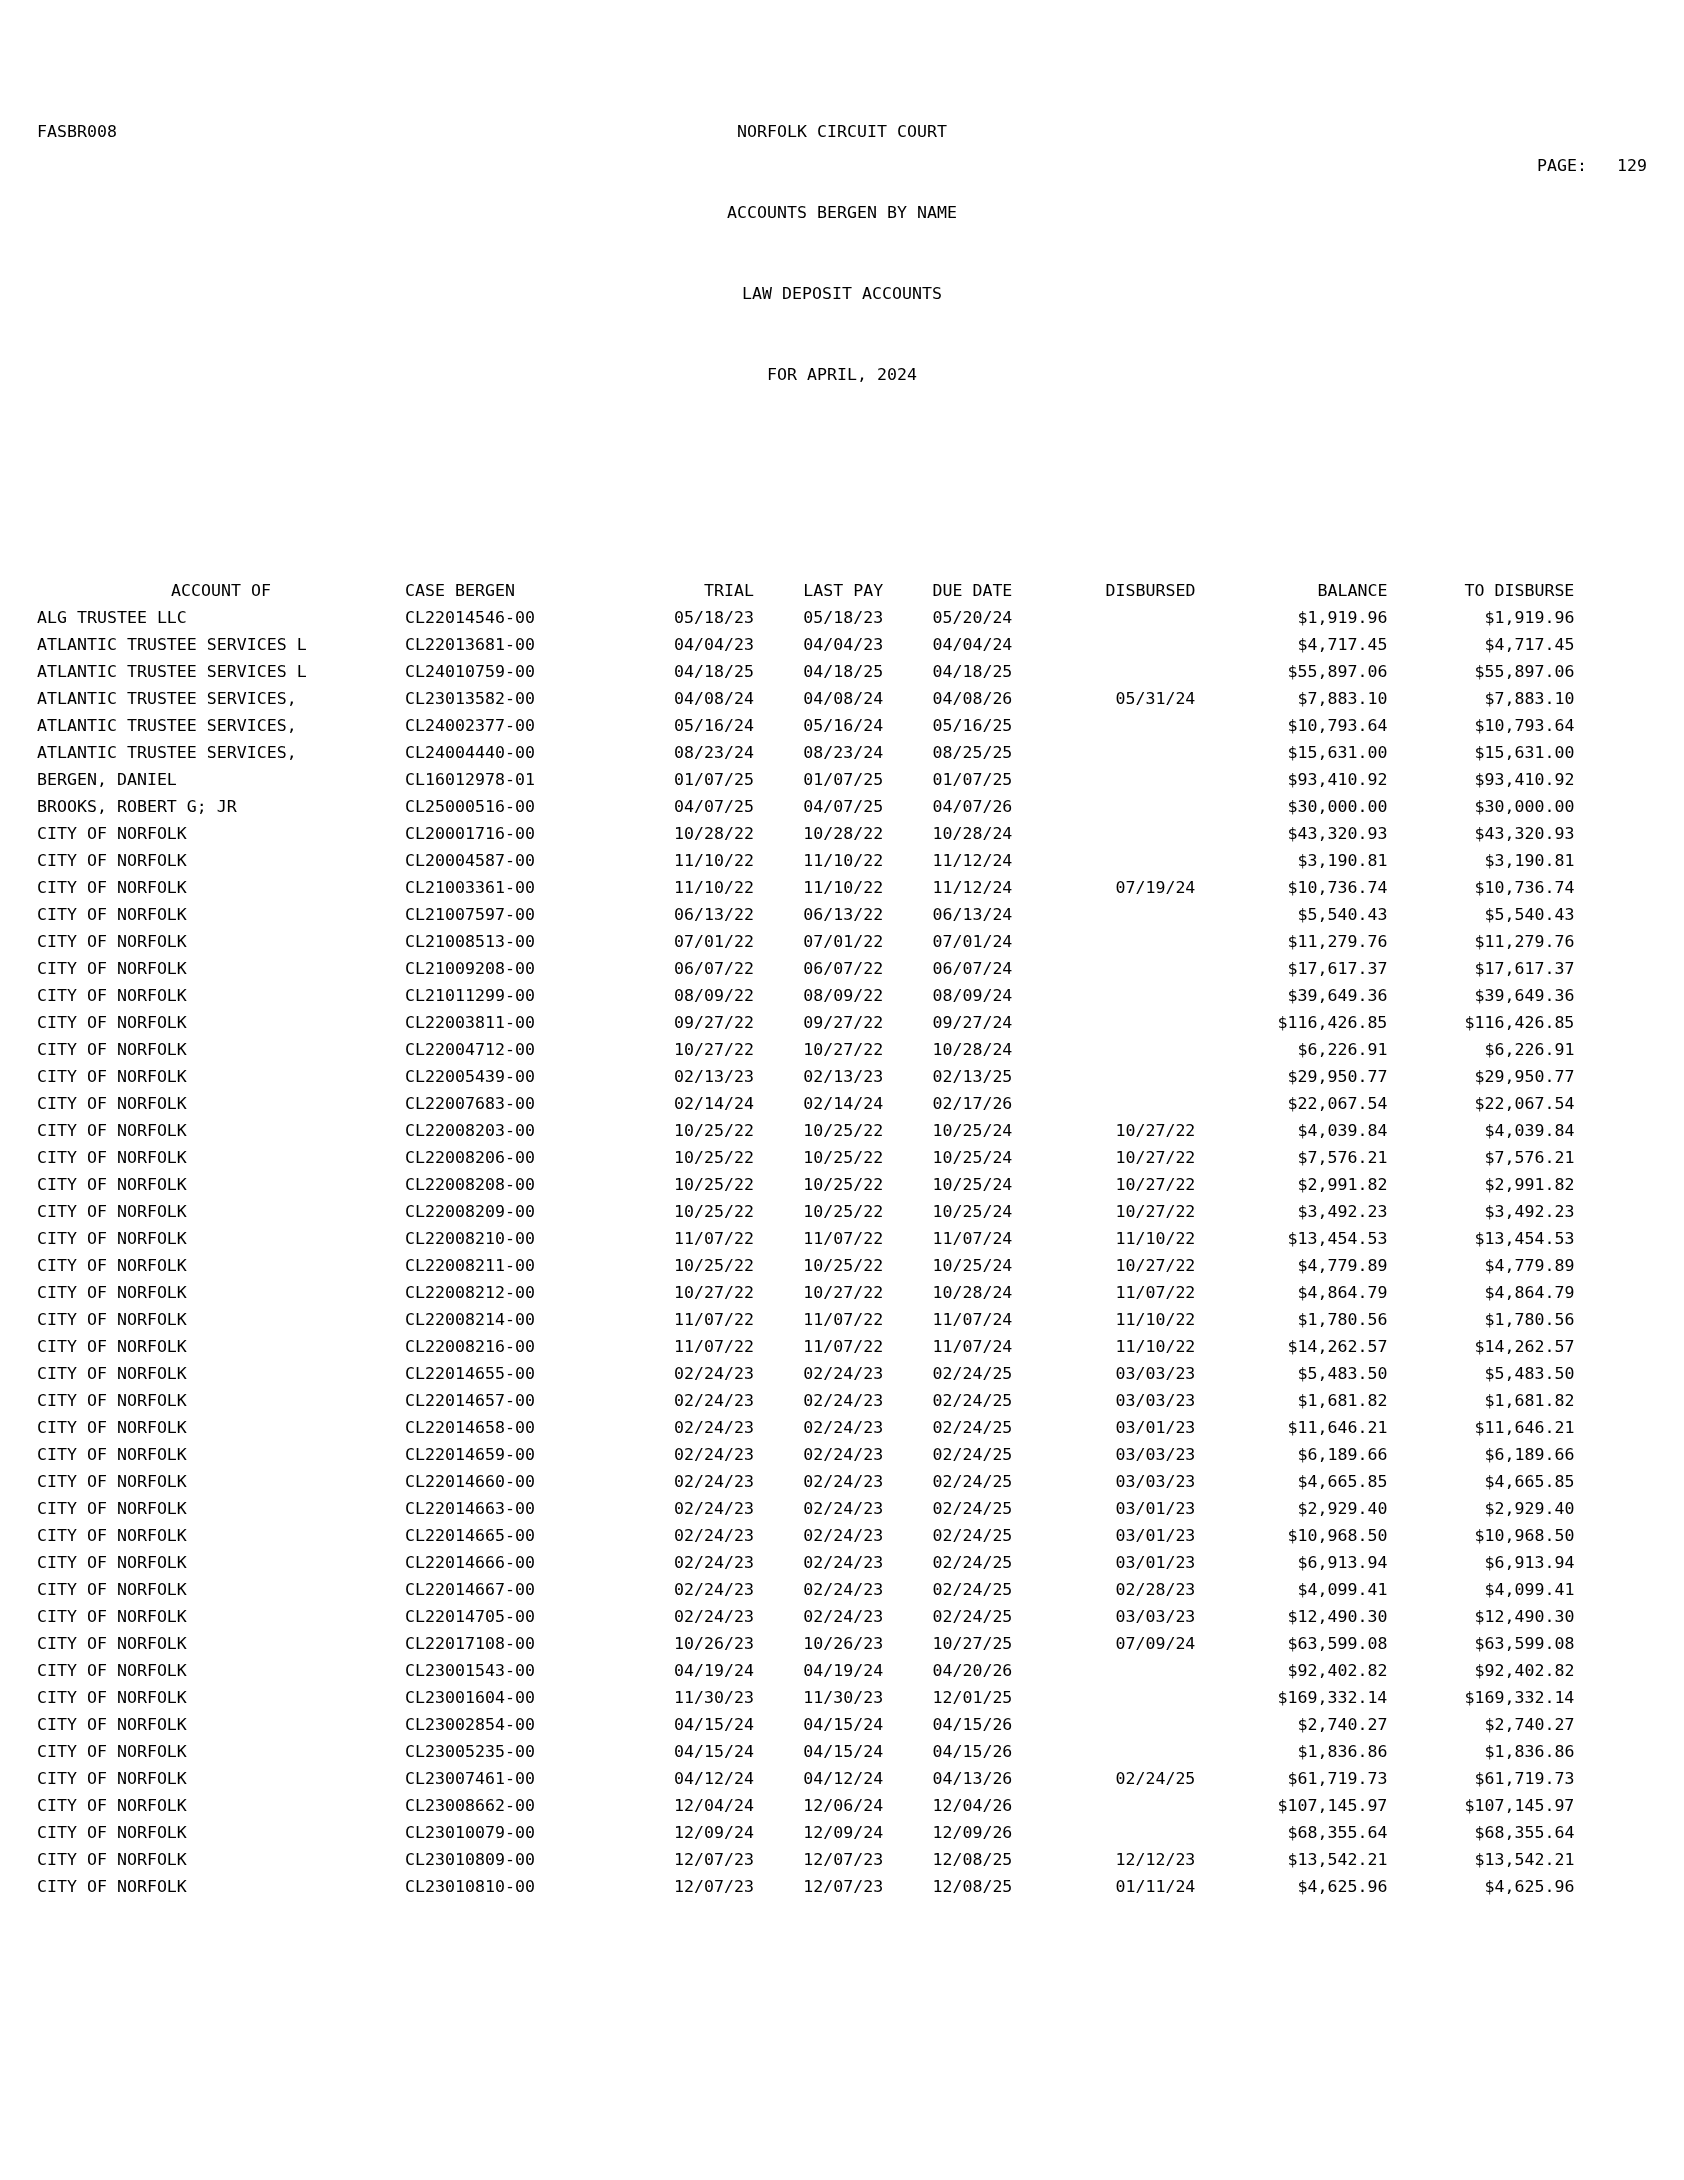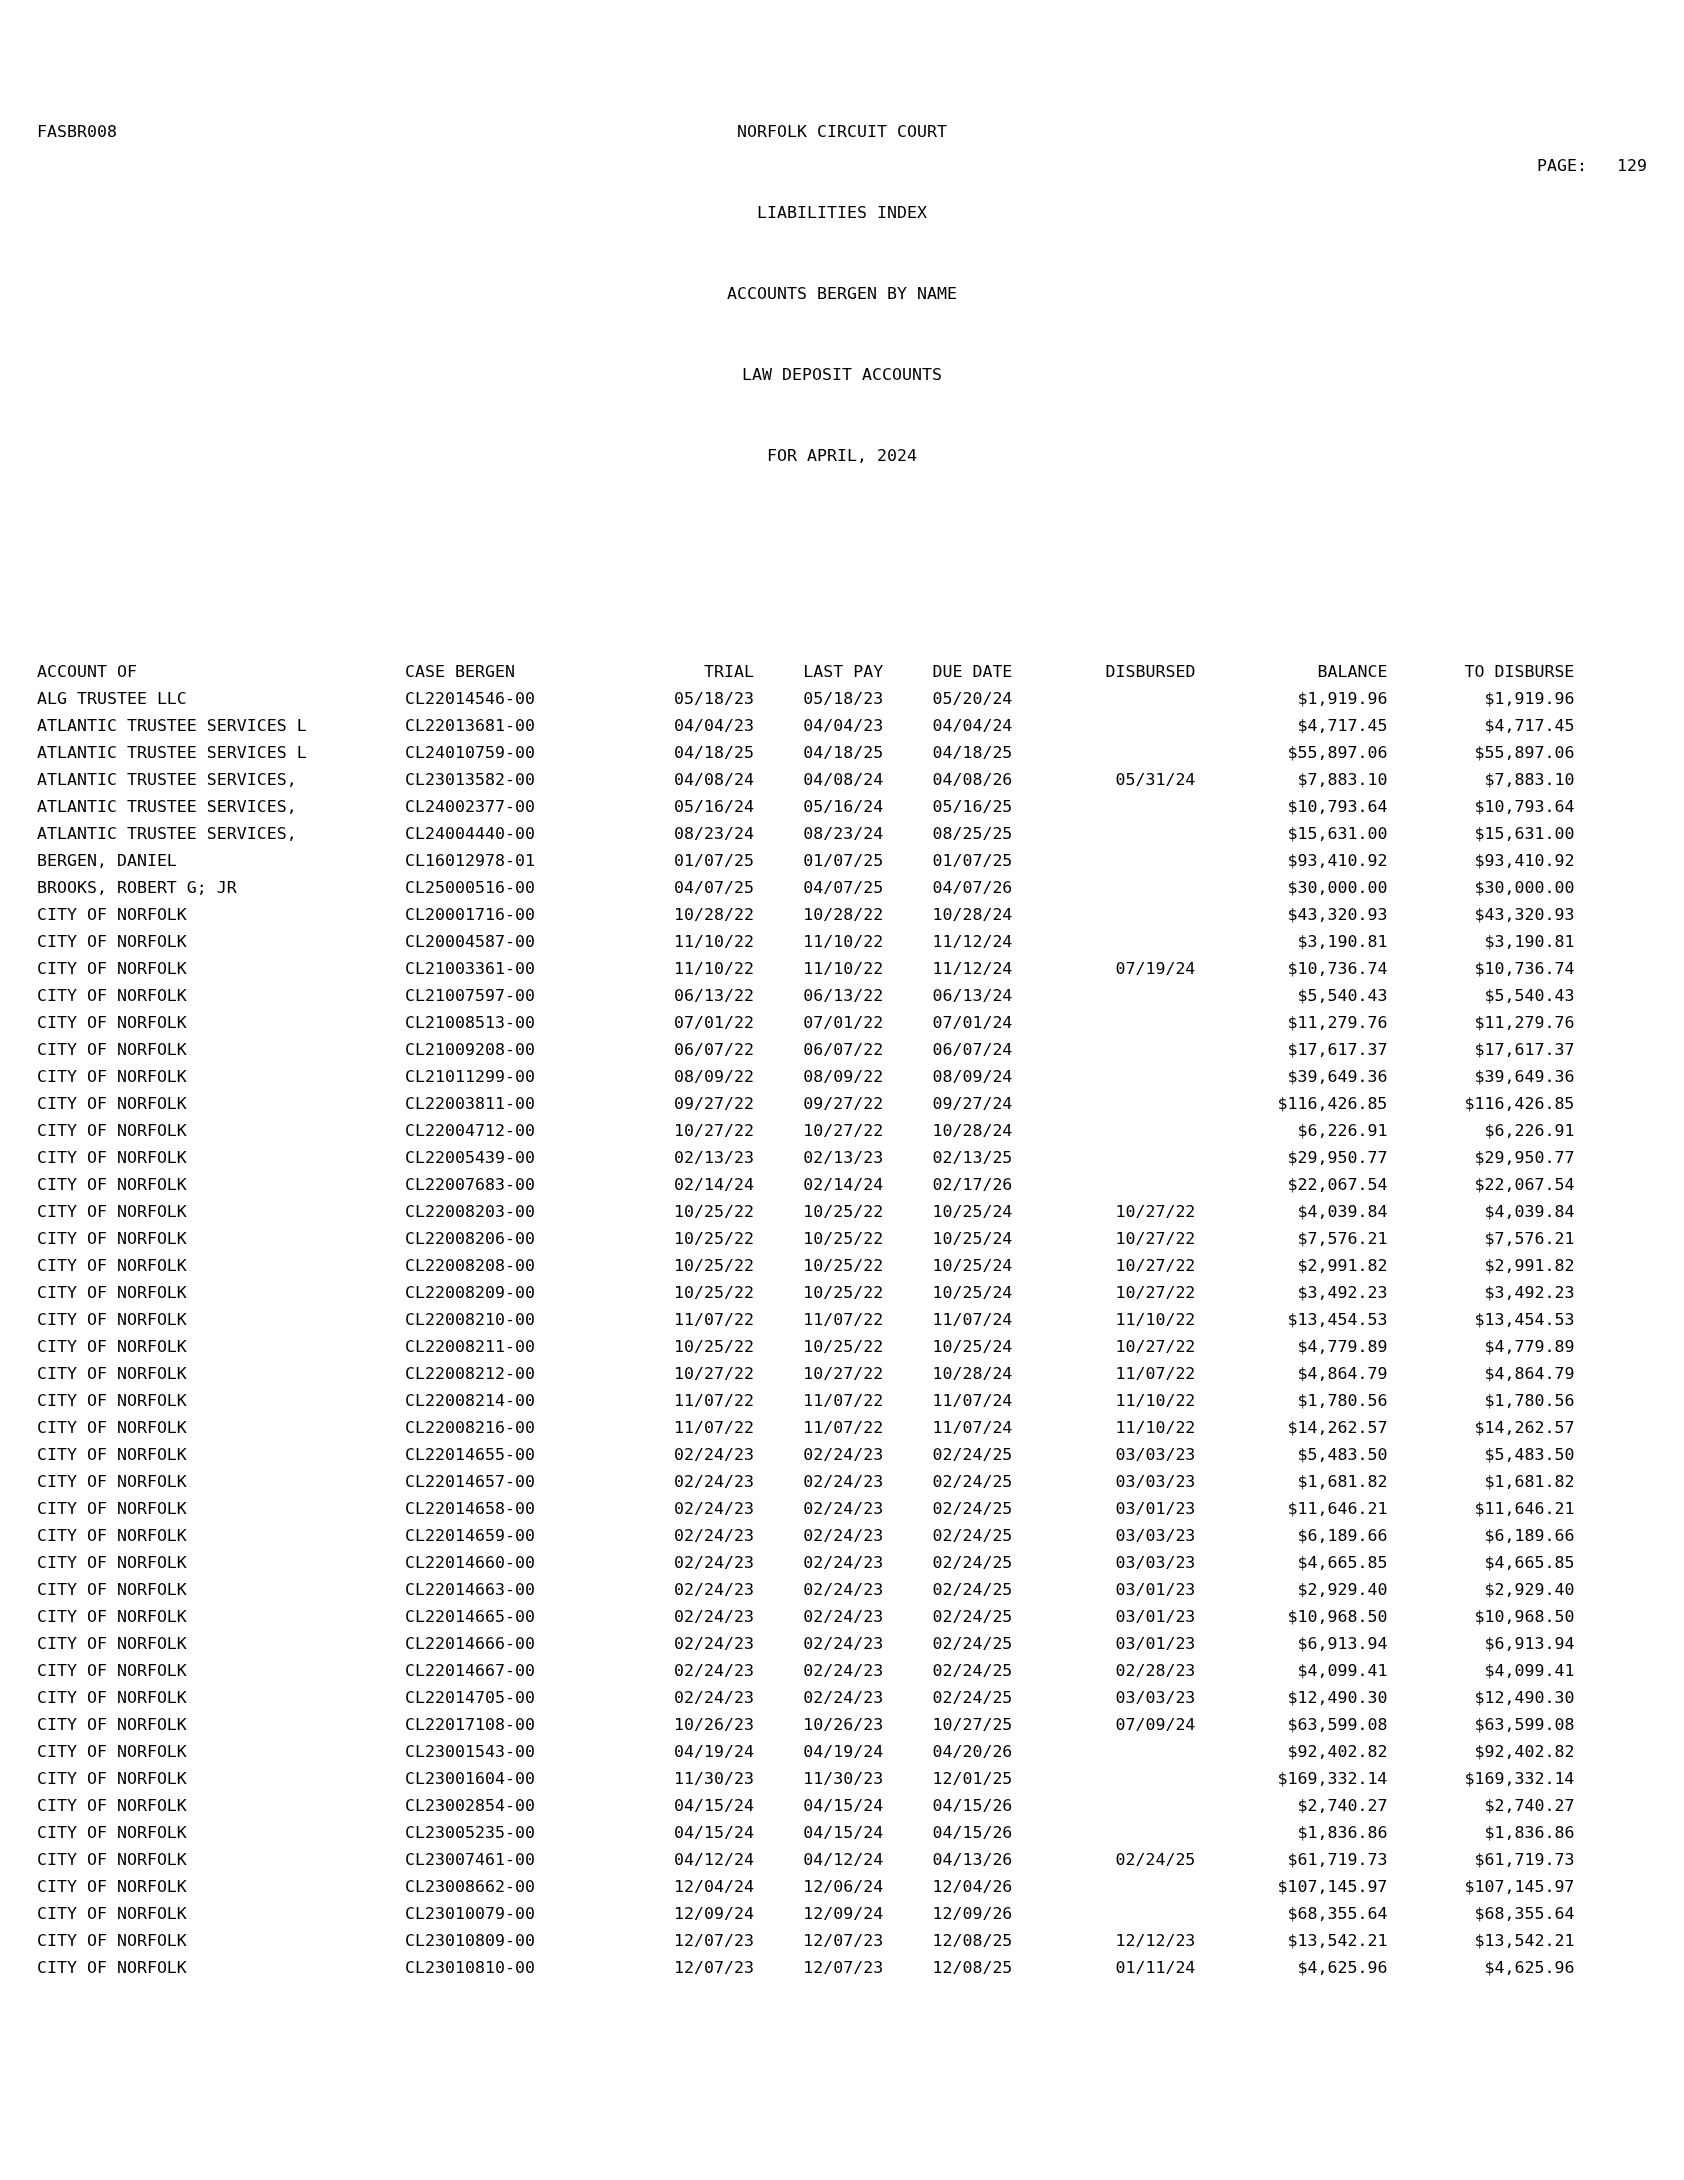--- a/index.html
+++ b/index.html
@@ -74,42 +74,39 @@
   .c-acct   { width: 368px; text-align: left; }
   .c-case   { width: 230px; text-align: left; }
   .c-trial  { width: 119px; text-align: right; }
   .c-lastpay{ width: 119px; text-align: right; padding-left: 10.2px !important; }
   .c-due    { width: 119px; text-align: right; padding-left: 10.2px !important; }
   .c-disb   { width: 183px; text-align: right; }
   .c-bal    { width: 192px; text-align: right; }
   .c-todisb { width: 187px; text-align: right; }
 
   thead td { }
-  .hdr-cell-acct { text-align: left; }
+  .hdr-cell-acct { text-align: center; }
   .hdr-cell-case { text-align: left; }
   .hdr-cell-trial { text-align: right; }
   .hdr-cell-lastpay { }
   .hdr-cell-due { text-align: right; }
   .hdr-cell-disb { text-align: right; }
   .hdr-cell-bal { text-align: right; }
   .hdr-cell-todisb { text-align: right; }
 </style>
 </head>
 <body>
 
 <div class="page">
   <div class="report">
 
     <div class="hdr-row">
       <span class="hdr-left">FASBR008</span>
       <span class="hdr-center">NORFOLK CIRCUIT COURT</span>
       <span class="hdr-right"><span>PAGE:</span>   <span>129</span></span>
-    </div>
-    <div class="hdr-row">
-      <span class="hdr-center">LIABILITIES INDEX</span>
     </div>
     <div class="hdr-row">
       <span class="hdr-center">ACCOUNTS BERGEN BY NAME</span>
     </div>
     <div class="hdr-row">
       <span class="hdr-center">LAW DEPOSIT ACCOUNTS</span>
     </div>
     <div class="hdr-row">
       <span class="hdr-center">FOR APRIL, 2024</span>
     </div>

